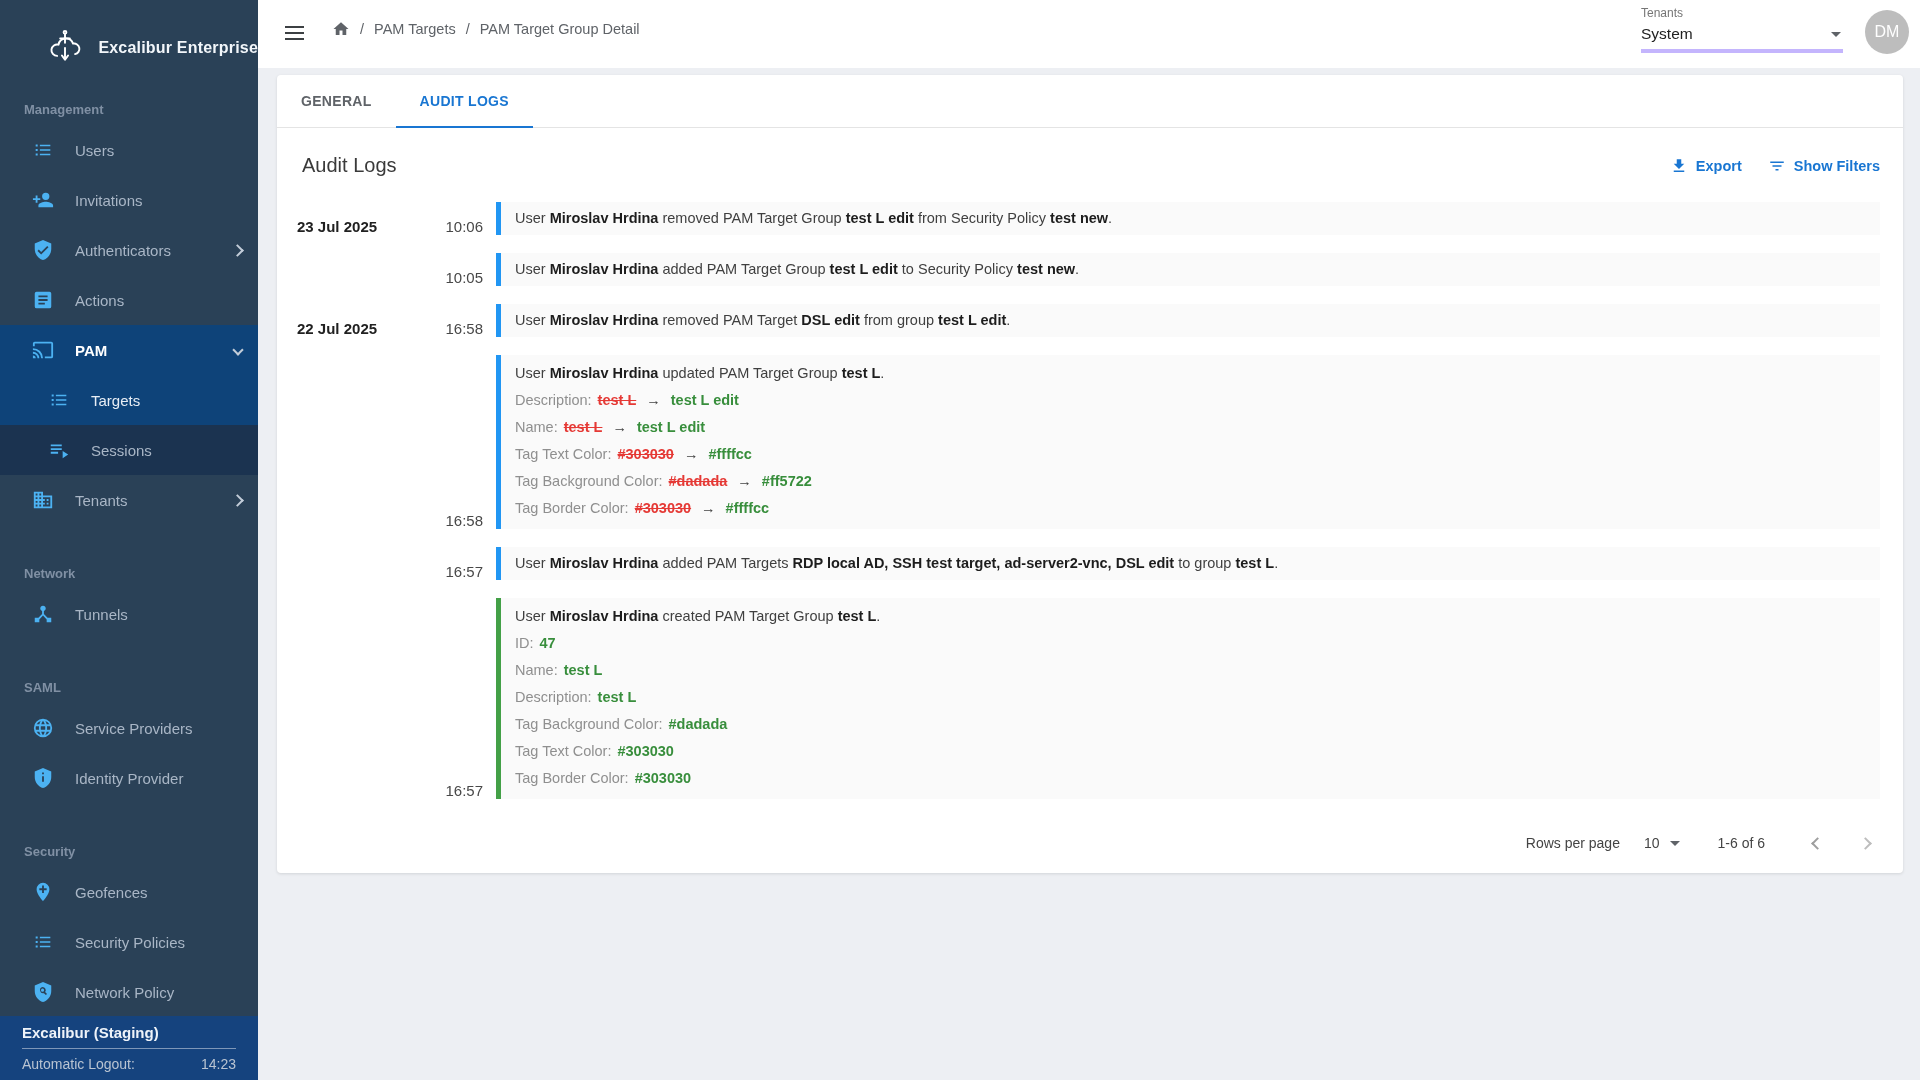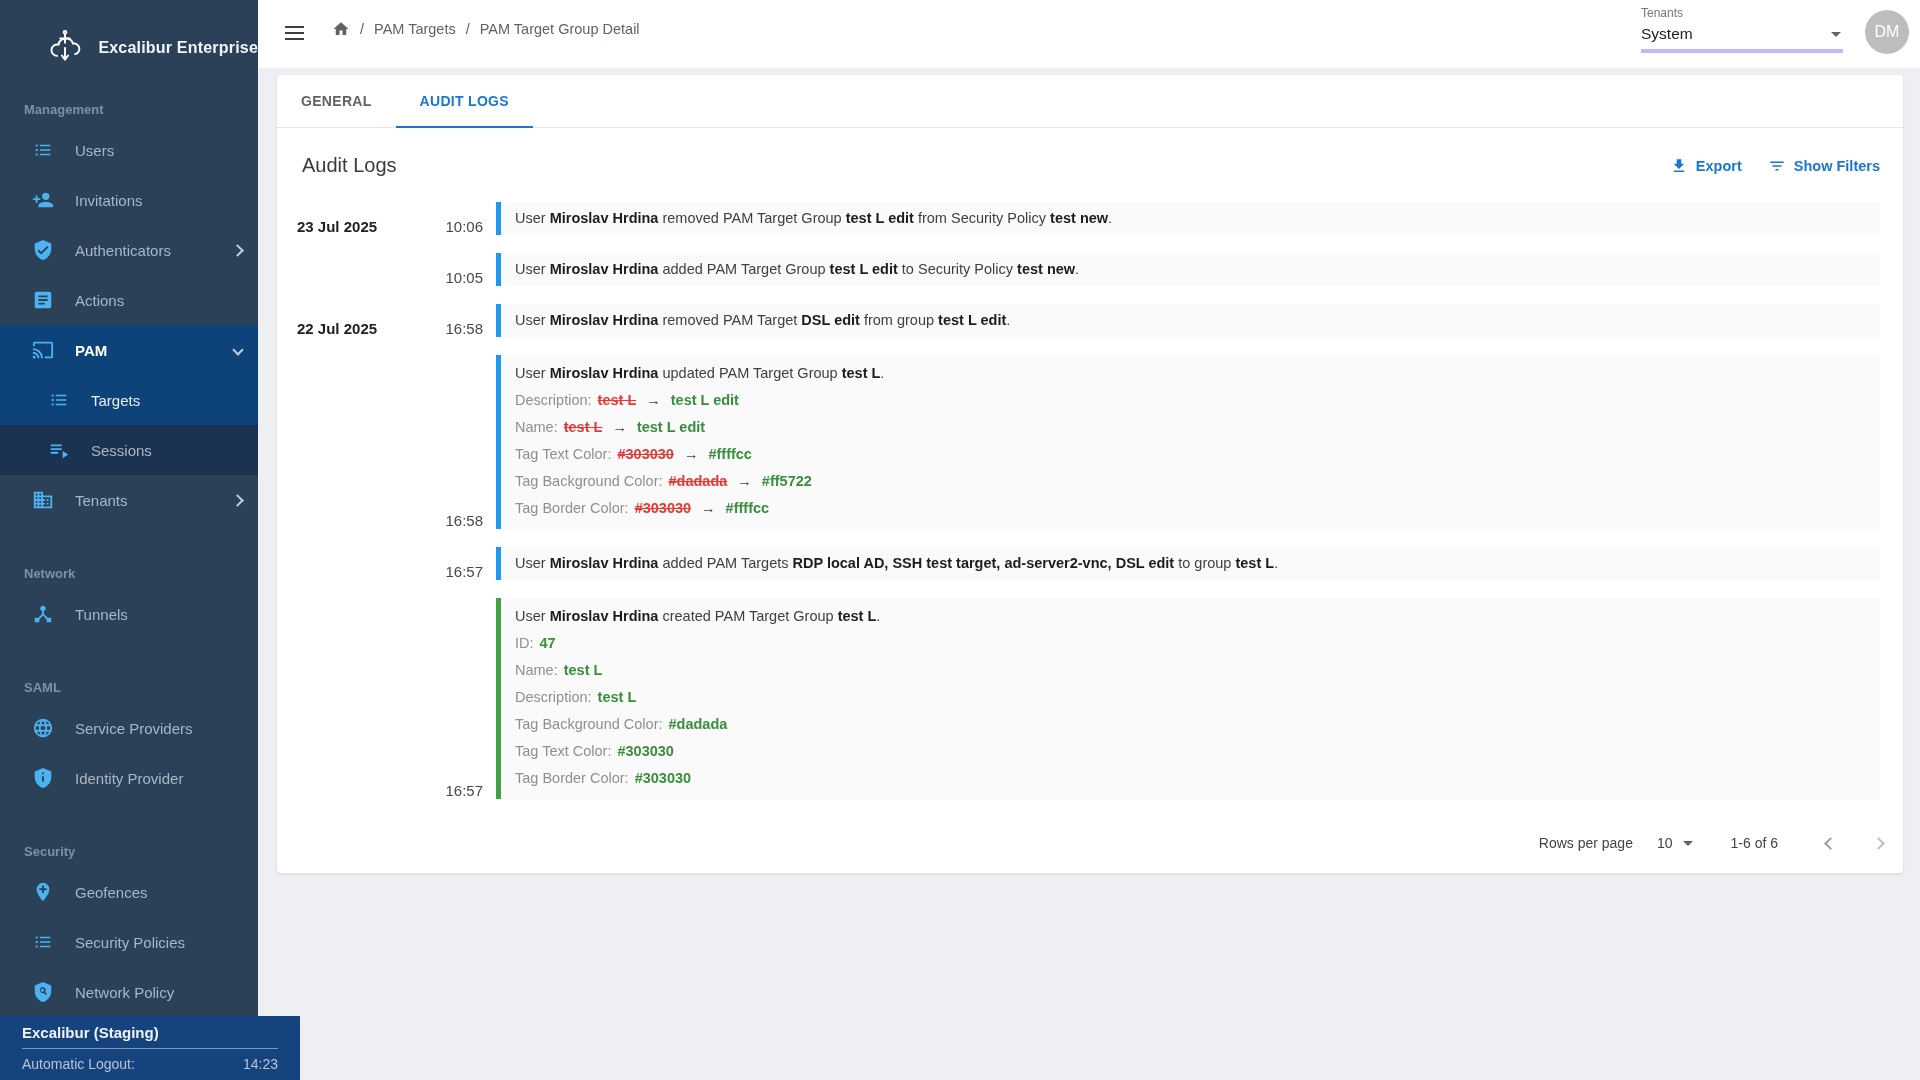--- a/index.html
+++ b/index.html
@@ -18,21 +18,21 @@
   .item .ic svg { width:22px; height:22px; fill:#4cb2f2; }
   .item .lbl { flex:1; }
   .item.child { padding-left:48px; }
   .pam-group { background:#0e4379; }
   .pam-group .item { color:#e8eef5; }
   .pam-group .item.parent .lbl { font-weight:700; color:#ffffff; }
   .item.row-dark { background:#1b3350; }
   .chev { width:9px; height:9px; border-right:2px solid #c3cdd9; border-bottom:2px solid #c3cdd9; }
   .chev.right { transform:rotate(-45deg); }
   .chev.down  { transform:rotate(45deg); width:8px; height:8px; }
-  .side-footer { position:absolute; left:0; bottom:0; width:300px; height:64px; background:#15437e; padding:8px 22px 0 22px; }
+  .side-footer { position:absolute; left:0; bottom:0; width:258px; height:64px; background:#15437e; padding:8px 22px 0 22px; }
   .env { color:#eef3f9; font-weight:700; font-size:15px; padding-bottom:7px; border-bottom:1px solid rgba(255,255,255,.45); }
   .logout-row { display:flex; justify-content:space-between; margin-top:7px; font-size:14px; color:#b9c4d2; }
 
   
   .main { position:absolute; left:258px; top:0; width:1662px; height:1080px; }
   .topbar { position:relative; height:68px; background:#ffffff; }
   .hamburger { position:absolute; left:27px; top:26px; width:19px; height:14px; display:flex; flex-direction:column; justify-content:space-between; cursor:pointer; }
   .hamburger span { display:block; height:2px; background:#3c4043; }
   .crumbs { position:absolute; left:74px; top:20px; display:flex; align-items:center; gap:10px; font-size:14.5px; color:#5f6368; }
   .crumbs svg { width:18px; height:18px; fill:#5f6368; }
@@ -65,21 +65,21 @@
   .log-entry.green { border-left-color:#43a047; }
   .log-entry.multi { line-height:27px; padding-top:5px; padding-bottom:7px; }
   .log-entry b { color:#1d1d1d; }
   .chg-label { color:#8f8f8f; }
   .chg-old { color:#e53935; font-weight:700; text-decoration:line-through; margin-left:6px; }
   .chg-arrow { color:#424242; margin:0 10px; }
   .chg-new { color:#388e3c; font-weight:700; }
   .chg-new.solo { margin-left:6px; }
 
   
-  .pagination { display:flex; align-items:center; justify-content:flex-end; padding:14px 13px 0 0; gap:0; font-size:14px; color:#444; }
+  .pagination { display:flex; align-items:center; justify-content:flex-end; padding:14px 26px 0 0; gap:0; font-size:14px; color:#444; }
   .rpp-label { margin-right:24px; }
   .rpp-select { display:flex; align-items:center; gap:10px; cursor:pointer; margin-right:38px; }
   .range { margin-right:40px; }
   .page-btn { width:24px; height:24px; display:flex; align-items:center; justify-content:center; cursor:default; }
   .page-btn + .page-btn { margin-left:24px; }
   .page-chev { width:9px; height:9px; border-right:2px solid #9e9e9e; border-bottom:2px solid #9e9e9e; }
   .page-chev.left { transform:rotate(135deg); }
   .page-chev.right { transform:rotate(-45deg); border-color:#bdbdbd; }
 </style>
 </head>

